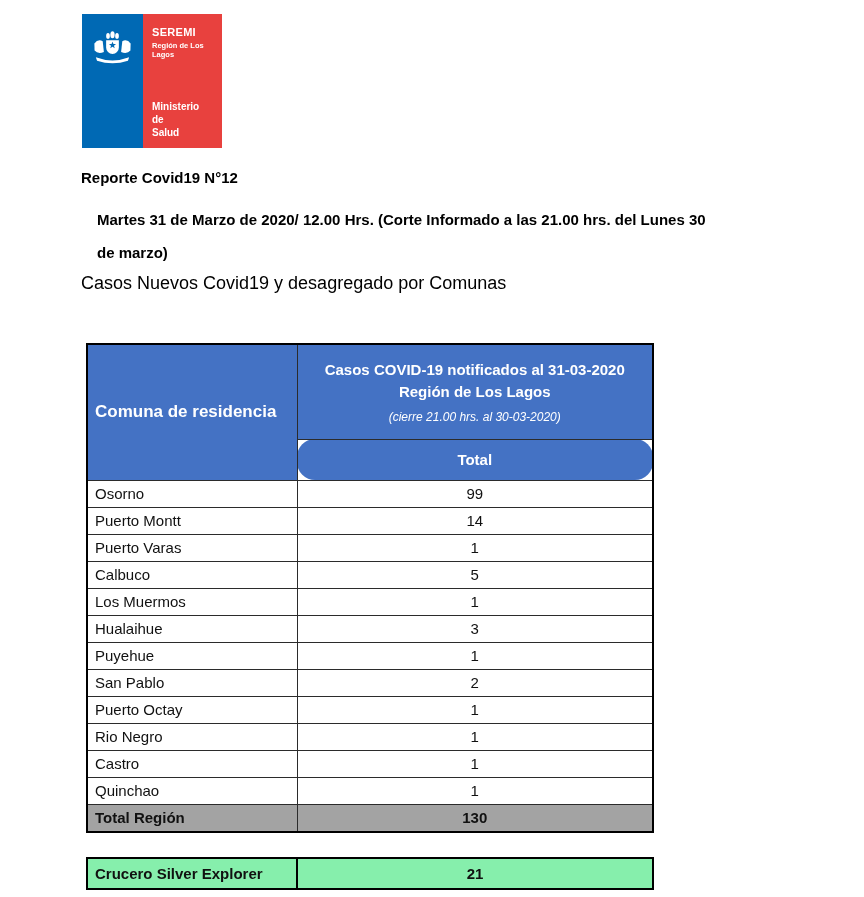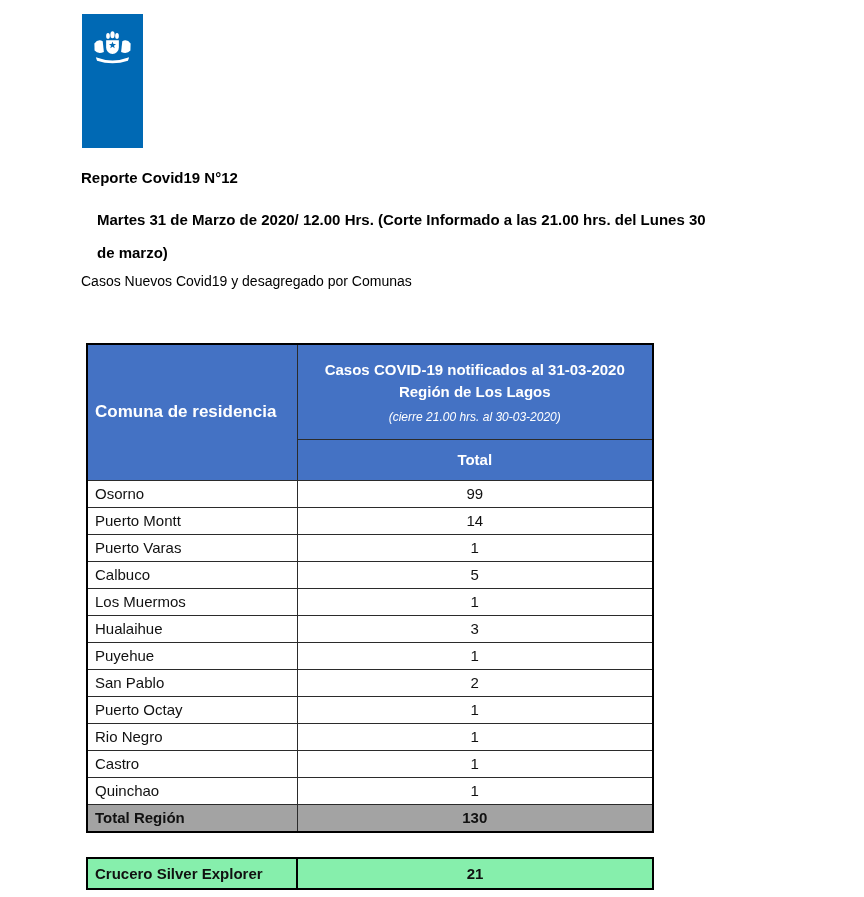--- a/index.html
+++ b/index.html
@@ -17,33 +17,33 @@
   .logo-blue { width: 61px; background: #0069B4; position: relative; }
   .logo-blue svg { position: absolute; top: 16px; left: 7px; }
   .logo-red { flex: 1; background: #E8413E; position: relative; color: #fff; }
   .seremi-name { position: absolute; top: 12px; left: 9px; font-size: 11px; font-weight: bold; letter-spacing: .3px; }
   .seremi-region { position: absolute; top: 27px; left: 9px; font-size: 7.5px; font-weight: bold; }
   .ministry { position: absolute; bottom: 9px; left: 9px; font-size: 10px; font-weight: bold; line-height: 1.3; width: 60px; }
 
   
   .doc-title { position: absolute; left: 81px; top: 169px; font-size: 15px; font-weight: bold; }
   .doc-date { position: absolute; left: 97px; top: 203px; width: 715px; font-size: 15px; font-weight: bold; line-height: 33px; }
-  .doc-subtitle { position: absolute; left: 81px; top: 273px; font-size: 14px; }
+  .doc-subtitle { position: absolute; left: 81px; top: 273px; font-size: 18px; }
 
   
   table { border-collapse: collapse; table-layout: fixed; }
   .main-table { position: absolute; left: 86px; top: 343px; width: 566px; border: 2px solid #000; }
   .main-table td { border: 1px solid #2b2b2b; overflow: hidden; }
 
   .hdr-blue { background: #4472C4; color: #fff; font-weight: bold; }
   .comuna-header { font-size: 17px; padding-left: 7px; vertical-align: middle; }
   .cases-header { text-align: center; vertical-align: middle; height: 95px; }
   .hdr-line1, .hdr-line2 { display: block; font-size: 15px; font-weight: bold; line-height: 22px; }
   .hdr-line3 { display: block; font-size: 12px; font-style: italic; font-weight: normal; line-height: 16px; margin-top: 6px; }
-  .total-subheader { text-align: center; vertical-align: middle; font-size: 15px; height: 41px; }
+  .total-subheader { text-align: center; vertical-align: middle; font-size: 15px; height: 41px; border-radius: 18px; }
 
   .data-row { height: 27px; }
   .cell-name { font-size: 15px; padding-left: 7px; color: #111; }
   .cell-value { font-size: 15px; text-align: center; color: #111; }
 
   .total-row { height: 28px; background: #a3a3a3; }
   .total-row td { font-weight: bold; font-size: 15px; }
 
   
   .cruise-table { position: absolute; left: 86px; top: 857px; width: 566px; border: 2px solid #000; }
@@ -61,20 +61,28 @@
           <ellipse cx="19.4" cy="5.6" rx="1.9" ry="3"></ellipse>
           <ellipse cx="28.6" cy="5.6" rx="1.9" ry="3"></ellipse>
           <path d="M17.5 10 h13 v7.5 a6.5 6.5 0 0 1 -13 0 z"></path>
           <path d="M5.5 13.5 q3.5 -5 8.5 -2.5 l1.2 11 q-6 2.5 -9.5 -1.5 z"></path>
           <path d="M42.5 13.5 q-3.5 -5 -8.5 -2.5 l-1.2 11 q6 2.5 9.5 -1.5 z"></path>
           <path d="M7 27.5 q17 6.5 34 0 l-1.2 3.4 q-15.8 5.4 -31.6 0 z"></path>
         </g>
         <polygon fill="#0069B4" points="24,11.5 25,14 27.6,14 25.5,15.6 26.3,18.2 24,16.6 21.7,18.2 22.5,15.6 20.4,14 23,14"></polygon>
       </svg>
     </span>
+  </div>
+  <div class="logo-red">
+    <div class="seremi-name">SEREMI</div>
+    <div class="seremi-region">Región de Los Lagos</div>
+    <div class="ministry">
+      <span>Ministerio de</span><br>
+      <span>Salud</span>
+    </div>
   </div>
 </div>
 
 <h1 class="doc-title">Reporte Covid19 N°12</h1>
 
 <p class="doc-date">
   <span>Martes 31 de Marzo de 2020/ 12.00 Hrs. (Corte Informado a las 21.00 hrs. del Lunes 30</span><br>
   <span>de marzo)</span>
 </p>
 

